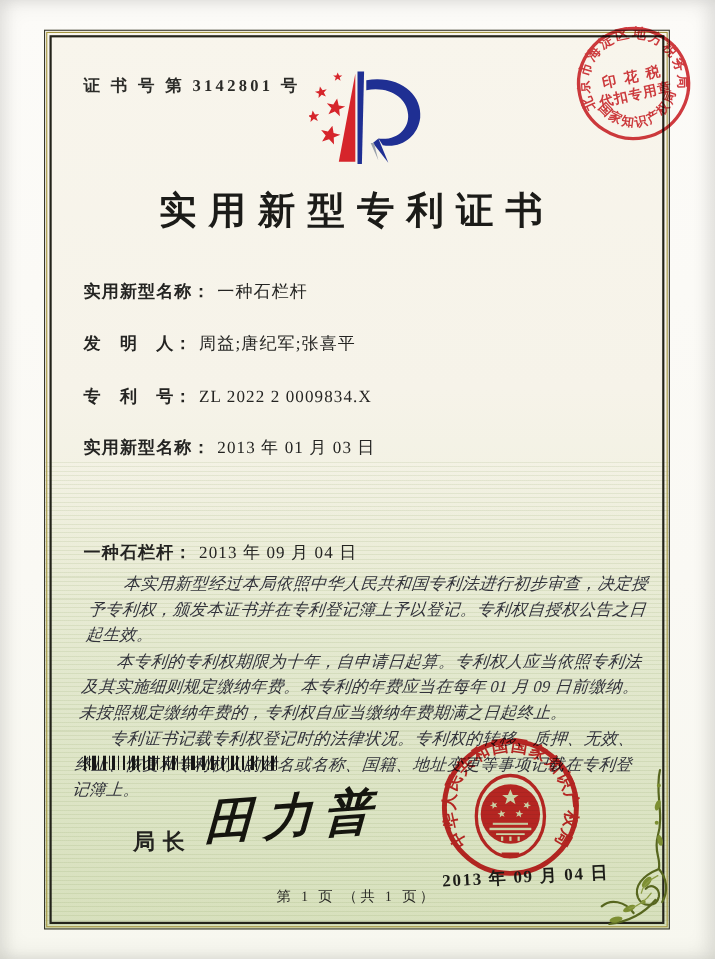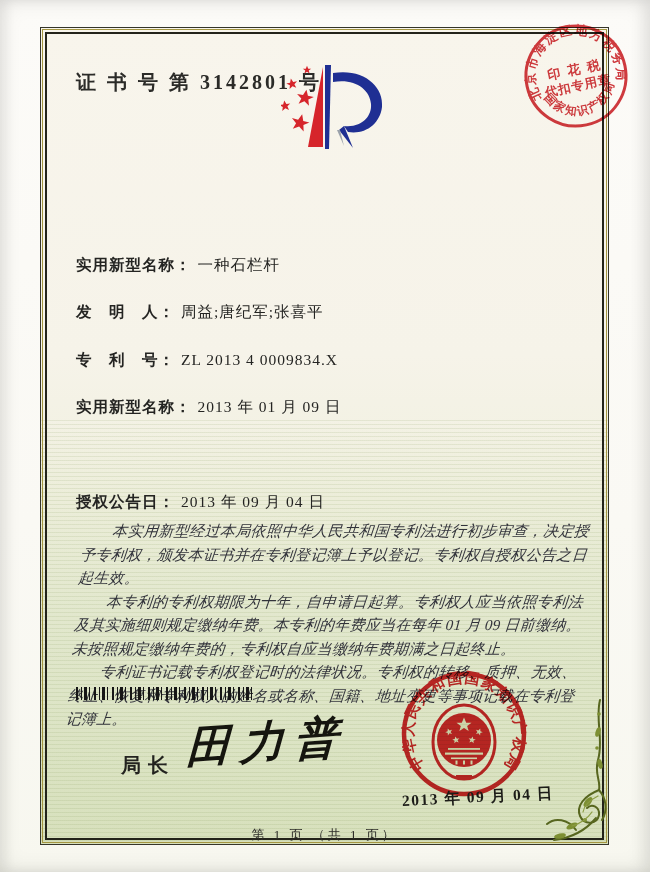--- a/index.html
+++ b/index.html
@@ -17,21 +17,21 @@
   .stripes{
     position:absolute;left:41px;top:420px;width:567px;height:424px;
     background:
       repeating-linear-gradient(180deg, rgba(120,145,75,.13) 0 1px, rgba(255,255,255,0) 1px 4px),
       linear-gradient(180deg, rgba(200,212,165,0) 0%, rgba(200,212,165,.25) 45%, rgba(193,208,155,.4) 100%);
   }
   .frame{position:absolute;left:40px;top:27px;width:569px;height:818px;border:1.5px solid #35352a;box-sizing:border-box;}
   .frame::before{content:"";position:absolute;inset:1px;border:1.5px solid #a3953f;}
   .frame::after{content:"";position:absolute;inset:4px;border:2.5px solid #23231a;}
 
-  .cert-no{position:absolute;left:76px;top:69px;font-size:20px;letter-spacing:3px;color:#2b2b28;font-weight:700;}
+  .cert-no{position:absolute;left:76px;top:69px;font-size:15px;letter-spacing:3px;color:#2b2b28;font-weight:700;}
   .logo{position:absolute;left:281px;top:60px;width:112px;height:98px;}
   .title{position:absolute;left:40px;width:569px;top:169px;text-align:center;font-size:34px;font-weight:700;letter-spacing:11px;color:#1b1b18;}
 
   .field{position:absolute;left:76px;width:500px;font-size:15.5px;color:#242422;white-space:nowrap;}
   .field .lb{font-weight:700;letter-spacing:1px;}
   .field .vl{margin-left:6px;letter-spacing:1px;}
   .f0{top:255px}.f1{top:302px}.f2{top:350px}.f3{top:397px}.f4{top:445px}.f5{top:492px}
 
   .bodytext{
     position:absolute;left:74px;top:520px;width:507px;
@@ -52,21 +52,21 @@
     font-family:"DejaVu Serif","Liberation Serif",serif;
   }
 
   .seal{position:absolute;left:398px;top:668px;width:132px;height:132px;mix-blend-mode:multiply;opacity:.95;}
   .seal-date{
     position:absolute;left:402px;top:787px;font-size:15.5px;font-weight:700;letter-spacing:1.5px;
     color:#1c1c18;transform:rotate(-3deg);z-index:6;white-space:nowrap;
   }
   .stamp{position:absolute;left:521px;top:21px;width:110px;height:110px;transform:rotate(-12deg);mix-blend-mode:multiply;opacity:.88;z-index:5;}
   .flourish{position:absolute;left:538px;top:698px;width:76px;height:152px;}
-  .footer{position:absolute;left:40px;width:569px;top:826px;text-align:center;font-size:13px;letter-spacing:3px;color:#2c2c28;}
+  .footer{position:absolute;left:40px;width:569px;top:806px;text-align:center;font-size:13px;letter-spacing:3px;color:#2c2c28;}
 
   svg text{font-family:"Liberation Serif","DejaVu Serif",serif;}
 </style>
 </head>
 <body>
 
 <div class="photo">
 
   <div class="paper"></div>
   <div class="stripes"></div>
@@ -85,35 +85,36 @@
       <use href="#star5" transform="translate(4,46) scale(0.55) rotate(-8)"></use>
       <use href="#star5" transform="translate(19,63) scale(0.9) rotate(14)"></use>
     </g>
     <polygon points="42,7 27,87 42,87" fill="#d6252b"></polygon>
     <polygon points="44,5 50,5 48,89 44,89" fill="#1f2f93"></polygon>
     <path d="M52,13 C82,8 103,26 101,47 C99,64 84,75 67,72 L63,66 C81,68 91,56 90,44 C89,29 73,18 52,22 Z" fill="#1f2f93"></path>
     <polygon points="63,66 72,88 58,70" fill="#1f2f93"></polygon>
     <polygon points="56,70 63,86 59,70" fill="#9aa1ab"></polygon>
   </svg>
 
+  <div class="title">实用新型专利证书</div>
 
   <div class="field f0">
     <span class="lb">实用新型名称：</span><span class="vl">一种石栏杆</span>
   </div>
   <div class="field f1">
     <span class="lb">发　明　人：</span><span class="vl">周益;唐纪军;张喜平</span>
   </div>
   <div class="field f2">
-    <span class="lb">专　利　号：</span><span class="vl">ZL 2013 4 0009834.X</span>
+    <span class="lb">专　利　号：</span><span class="vl">ZL 2022 2 0009834.X</span>
   </div>
   <div class="field f3">
-    <span class="lb">实用新型名称：</span><span class="vl">2013 年 01 月 09 日</span>
+    <span class="lb">实用新型名称：</span><span class="vl">2013 年 01 月 03 日</span>
   </div>
   <div class="field f5">
-    <span class="lb">授权公告日：</span><span class="vl">2013 年 09 月 04 日</span>
+    <span class="lb">一种石栏杆：</span><span class="vl">2013 年 09 月 04 日</span>
   </div>
 
   <div class="bodytext">
     <p>本实用新型经过本局依照中华人民共和国专利法进行初步审查，决定授予专利权，颁发本证书并在专利登记簿上予以登记。专利权自授权公告之日起生效。</p>
     <p>本专利的专利权期限为十年，自申请日起算。专利权人应当依照专利法及其实施细则规定缴纳年费。本专利的年费应当在每年 01 月 09 日前缴纳。未按照规定缴纳年费的，专利权自应当缴纳年费期满之日起终止。</p>
     <p>专利证书记载专利权登记时的法律状况。专利权的转移、质押、无效、终止、恢复和专利权人的姓名或名称、国籍、地址变更等事项记载在专利登记簿上。</p>
   </div>
 
   <div class="barcode"></div>
 

